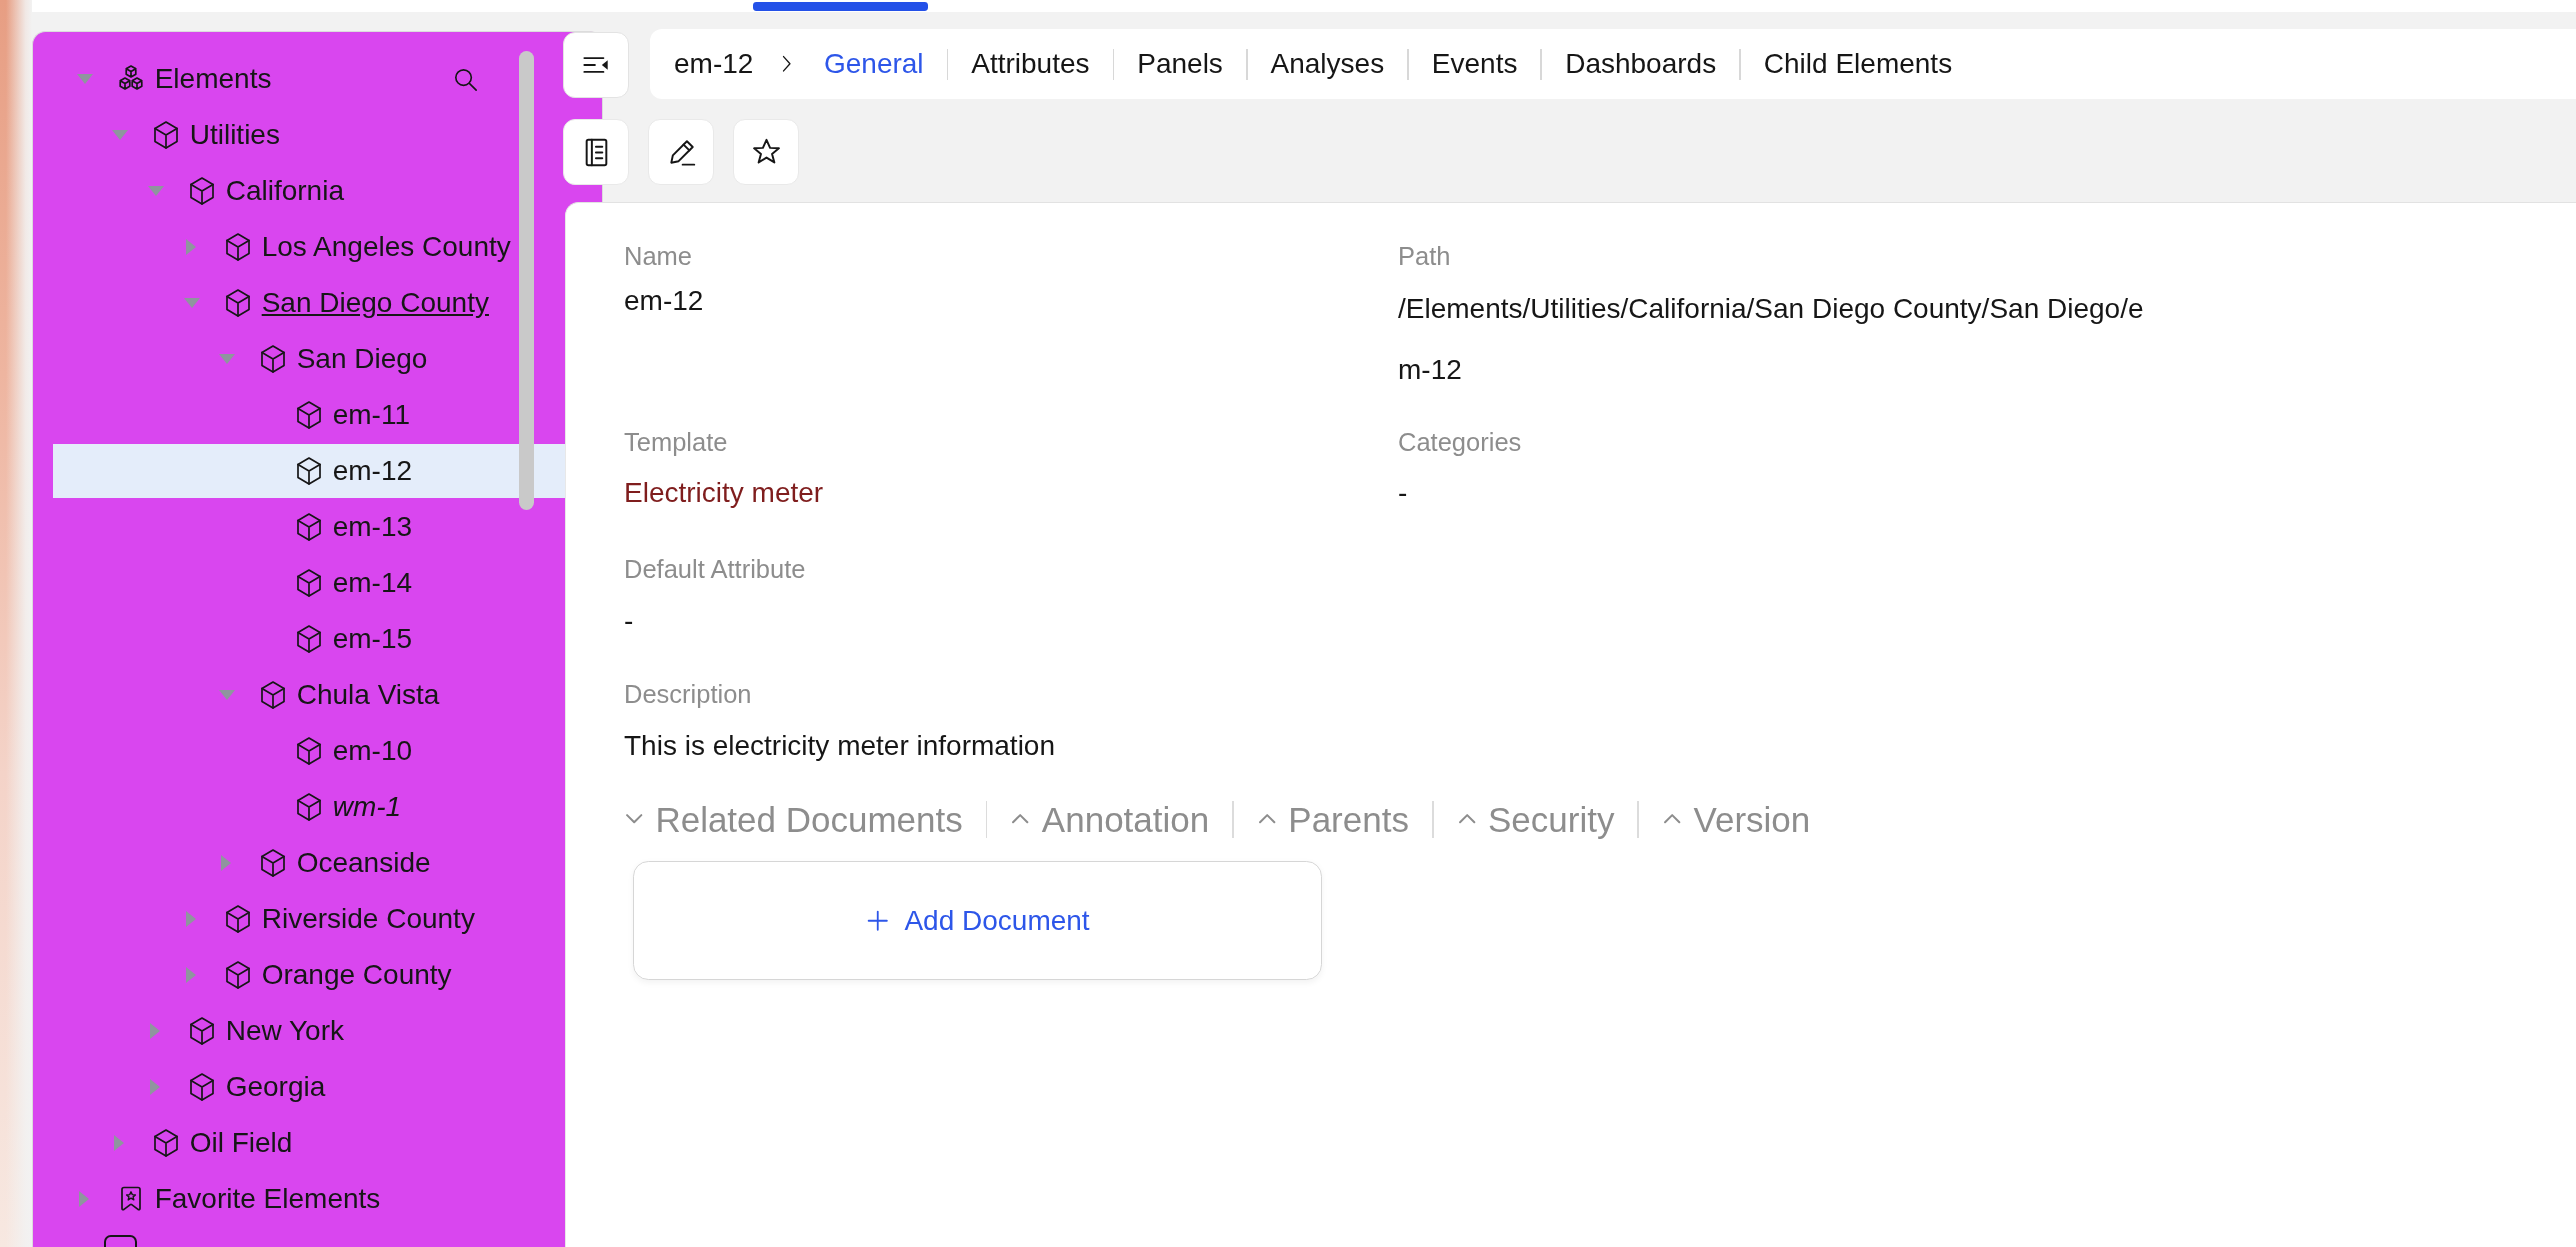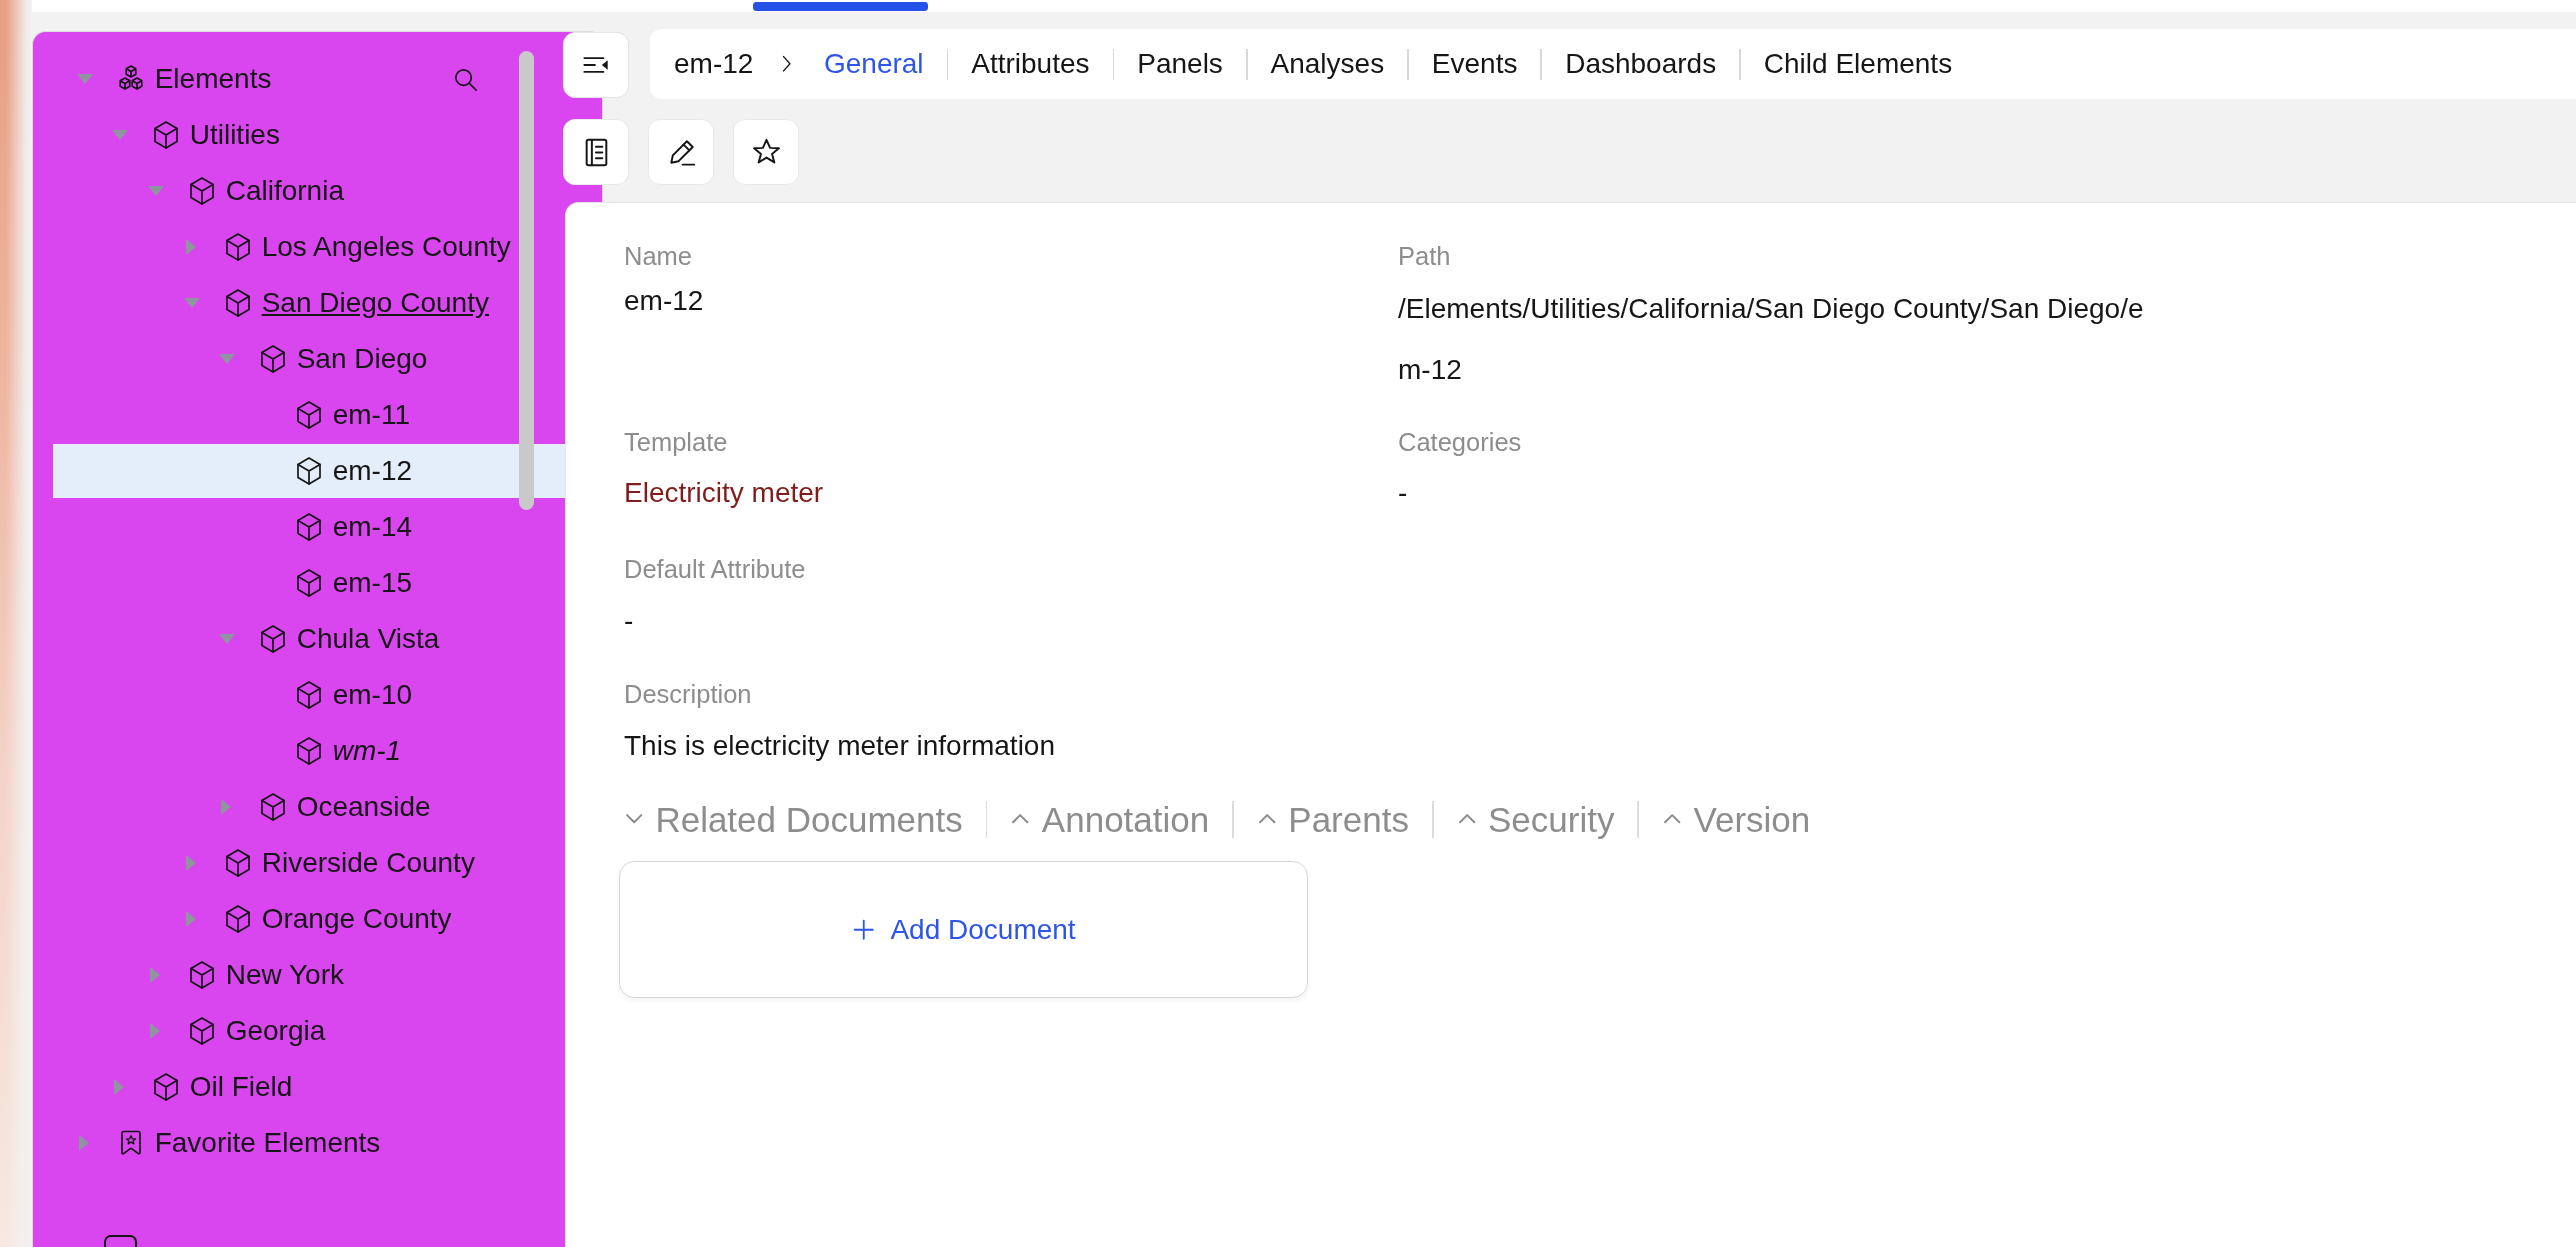--- a/index.html
+++ b/index.html
@@ -56,21 +56,21 @@
   .card{position:absolute;left:565px;top:202px;width:2011px;height:1045px;background:#fff;border-radius:13.6px 0 0 0;
     border-top:1.7px solid #e2e2e2;border-left:0.9px solid #e8e8e8;box-sizing:border-box;z-index:3;}
   .flabel{position:absolute;font-size:25.5px;color:#8d8d8d;white-space:nowrap;}
   .fvalue{position:absolute;font-size:28px;color:#161616;white-space:nowrap;}
   .fvalue.link{color:#7f1d1d;cursor:pointer;}
   .path-lines{position:absolute;font-size:28px;color:#161616;line-height:61px;}
   .sections{position:absolute;left:58px;top:596px;height:41px;display:flex;align-items:center;font-size:35px;color:#8d8d8d;}
   .section-item{display:flex;align-items:center;cursor:pointer;white-space:nowrap;}
   .section-item svg{width:20.4px;height:20.4px;margin-right:11px;}
   .secdiv{width:1.7px;height:37px;background:#dcdcdc;margin:0 23px;flex:none;}
-  .add-doc{position:absolute;left:53px;top:658px;width:689px;height:137px;border:1.7px solid #d6d6d6;border-radius:15.3px;
+  .add-doc{position:absolute;left:67px;top:658px;width:689px;height:119px;border:1.7px solid #d6d6d6;border-radius:15.3px;
     box-sizing:border-box;display:flex;align-items:center;justify-content:center;gap:13.6px;color:#2d56e9;font-size:28px;
     cursor:pointer;box-shadow:0 2.6px 6.8px rgba(0,0,0,.05);}
   .add-doc svg{width:25.5px;height:25.5px;}
   .icon-stroke{stroke:#161616;fill:none;stroke-width:1.7;stroke-linejoin:round;stroke-linecap:round;}
 </style>
 </head>
 <body>
 
 <div class="stage">
 
@@ -177,20 +177,32 @@
           <span class="caret-box"></span>
           <span class="ticon">
             <svg viewBox="0 0 32 32">
               <g class="icon-stroke">
                 <path d="M16 3 L27 9.5 L27 22.5 L16 29 L5 22.5 L5 9.5 Z"></path>
                 <path d="M5 9.5 L16 16 L27 9.5 M16 16 L16 29"></path>
               </g>
             </svg>
           </span>
           <span class="tlabel">em-12</span>
+        </div>
+        <div class="trow" style="padding-left: 221px;">
+          <span class="caret-box"></span>
+          <span class="ticon">
+            <svg viewBox="0 0 32 32">
+              <g class="icon-stroke">
+                <path d="M16 3 L27 9.5 L27 22.5 L16 29 L5 22.5 L5 9.5 Z"></path>
+                <path d="M5 9.5 L16 16 L27 9.5 M16 16 L16 29"></path>
+              </g>
+            </svg>
+          </span>
+          <span class="tlabel">em-13</span>
         </div>
         <div class="trow" style="padding-left: 221px;">
           <span class="caret-box"></span>
           <span class="ticon">
             <svg viewBox="0 0 32 32">
               <g class="icon-stroke">
                 <path d="M16 3 L27 9.5 L27 22.5 L16 29 L5 22.5 L5 9.5 Z"></path>
                 <path d="M5 9.5 L16 16 L27 9.5 M16 16 L16 29"></path>
               </g>
             </svg>

